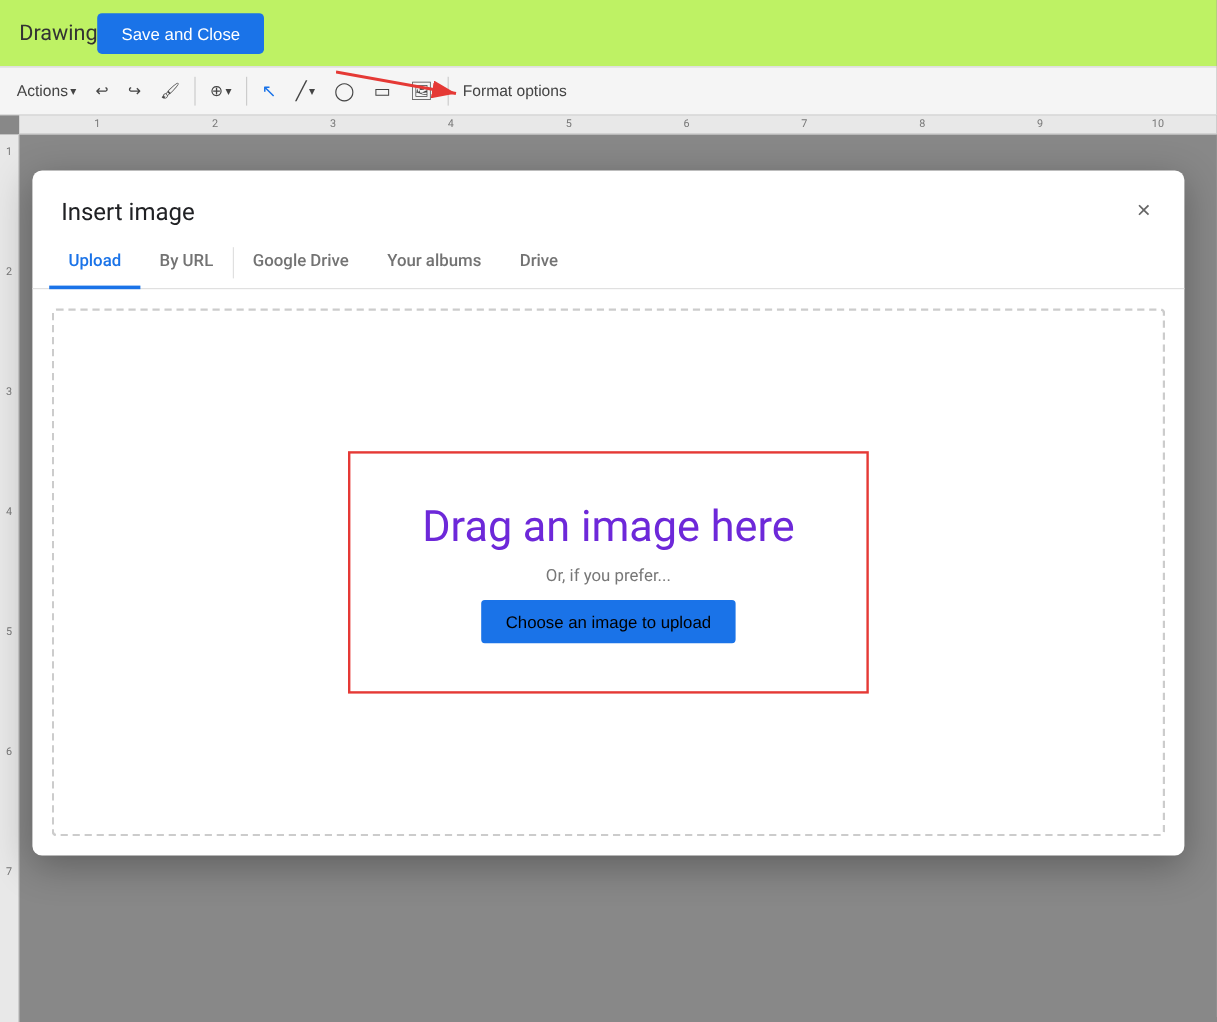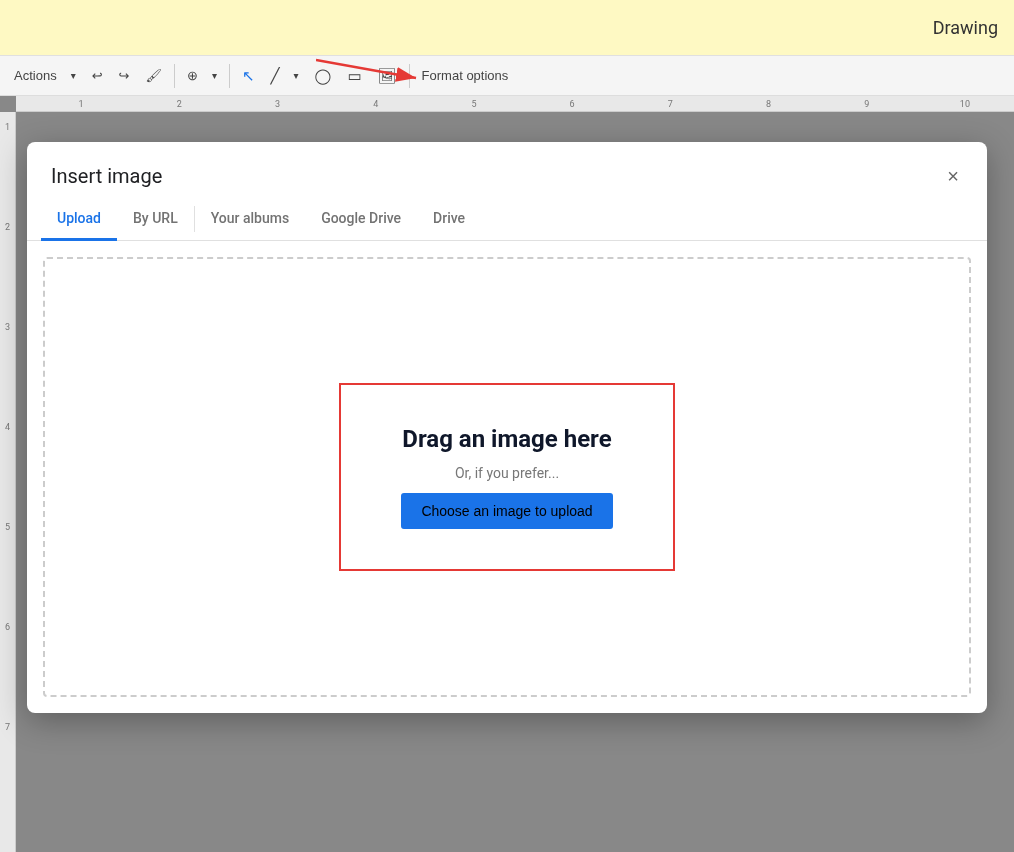--- a/index.html
+++ b/index.html
@@ -7,25 +7,25 @@
       font-family: 'Roboto', Arial, sans-serif;
       background: #888;
       width: 1014px;
       height: 852px;
       overflow: hidden;
       position: relative;
     }
 
     
     .top-bar {
-      background: #fef9c3;
+      background: #bef264;
       height: 56px;
       display: flex;
       align-items: center;
-      justify-content: flex-end;
+      justify-content: flex-start;
       padding: 0 16px;
       border-bottom: 1px solid #e0e0e0;
       position: relative;
       z-index: 10;
     }
     .app-title {
       font-size: 18px;
       font-weight: 400;
       color: #333;
     }
@@ -54,21 +54,21 @@
     }
     .toolbar-btn {
       background: transparent;
       border: none;
       padding: 4px 6px;
       cursor: pointer;
       font-size: 13px;
       color: #444;
       display: flex;
       align-items: center;
-      gap: 14px;
+      gap: 2px;
       border-radius: 3px;
     }
     .toolbar-separator {
       width: 1px;
       height: 24px;
       background: #ccc;
       margin: 0 2px;
     }
 
     
@@ -224,23 +224,23 @@
       border: 2px solid #e53935;
       padding: 40px 60px;
       text-align: center;
       display: flex;
       flex-direction: column;
       align-items: center;
       gap: 12px;
     }
 
     .drag-text {
-      font-size: 24px;
-      color: #0f172a;
-      font-weight: 700;
+      font-size: 36px;
+      color: #6d28d9;
+      font-weight: 400;
     }
 
     .or-text {
       font-size: 14px;
       color: #777;
       text-align: right;
     }
 
     .choose-btn {
       background: #1a73e8;
@@ -292,20 +292,21 @@
     .arrow-svg {
       position: absolute;
       pointer-events: none;
     }
   </style>
 </head>
 <body>
 
 <div class="top-bar">
   <span class="app-title">Drawing</span>
+  <button class="save-close-btn">Save and Close</button>
 </div>
 
 <div class="toolbar">
   <button class="toolbar-btn">
     <span>Actions</span>
     <span style="font-size:10px;">▾</span>
   </button>
   <button class="toolbar-btn">
     <span>↩</span>
   </button>
@@ -389,22 +390,22 @@
 
     <div class="modal-header">
       <span class="modal-title">Insert image</span>
       <button class="modal-close">×</button>
     </div>
 
     <div class="modal-tabs">
       <div class="tab active">Upload</div>
       <div class="tab">By URL</div>
       <div class="tab-separator"></div>
+      <div class="tab">Google Drive</div>
       <div class="tab">Your albums</div>
-      <div class="tab">Google Drive</div>
       <div class="tab">Drive</div>
     </div>
 
     <div class="modal-body">
       <div class="upload-area">
         <div class="drop-zone">
           <span class="drag-text">Drag an image here</span>
           <span class="or-text">Or, if you prefer...</span>
           <button class="choose-btn">Choose an image to upload</button>
         </div>

